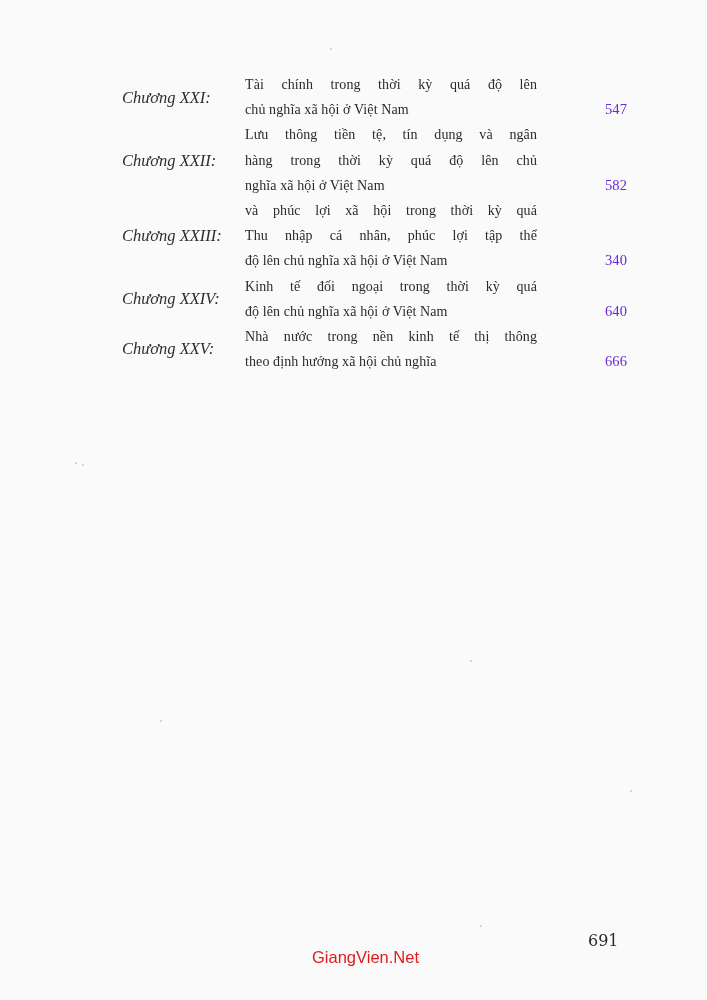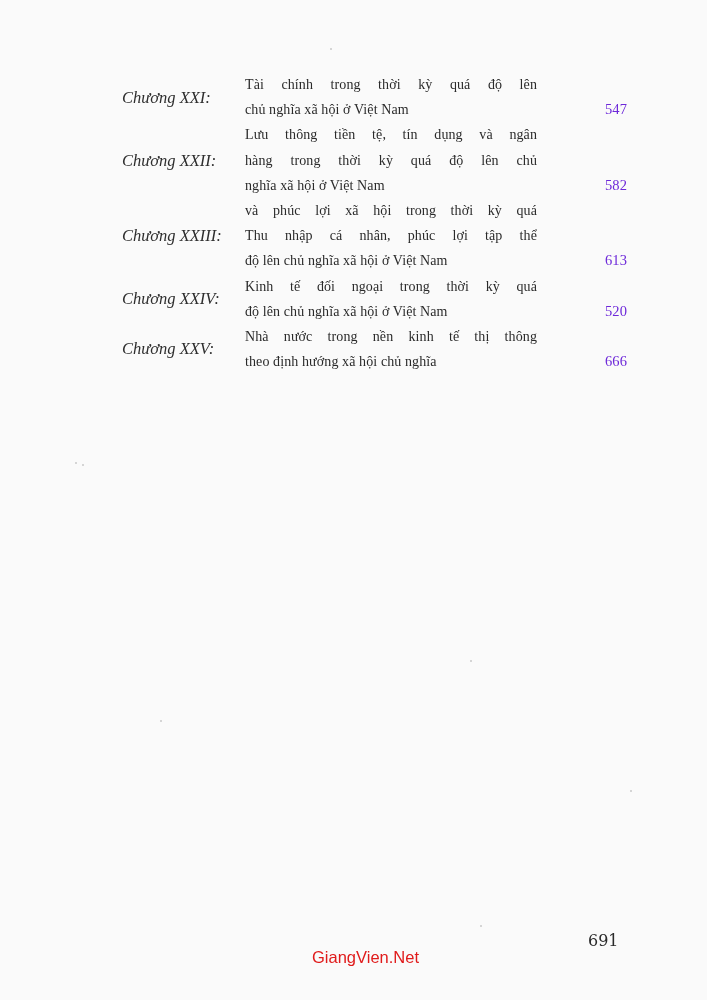--- a/index.html
+++ b/index.html
@@ -129,35 +129,35 @@
       <div class="line">
           <span class="text justify">và phúc lợi xã hội trong thời kỳ quá</span>
           <span class="page"></span>
         </div>
       <div class="line">
           <span class="text justify">Thu nhập cá nhân, phúc lợi tập thể</span>
           <span class="page"></span>
         </div>
       <div class="line">
           <span class="text">độ lên chủ nghĩa xã hội ở Việt Nam</span>
-          <span class="page">613</span>
+          <span class="page">340</span>
         </div>
     </div>
   </div>
 
   <div class="entry">
     <div class="chap-label">Chương XXIV:</div>
     <div class="chap-body">
       <div class="line">
           <span class="text justify">Kinh tế đối ngoại trong thời kỳ quá</span>
           <span class="page"></span>
         </div>
       <div class="line">
           <span class="text">độ lên chủ nghĩa xã hội ở Việt Nam</span>
-          <span class="page">520</span>
+          <span class="page">640</span>
         </div>
     </div>
   </div>
 
   <div class="entry">
     <div class="chap-label">Chương XXV:</div>
     <div class="chap-body">
       <div class="line">
           <span class="text justify">Nhà nước trong nền kinh tế thị thông</span>
           <span class="page"></span>

